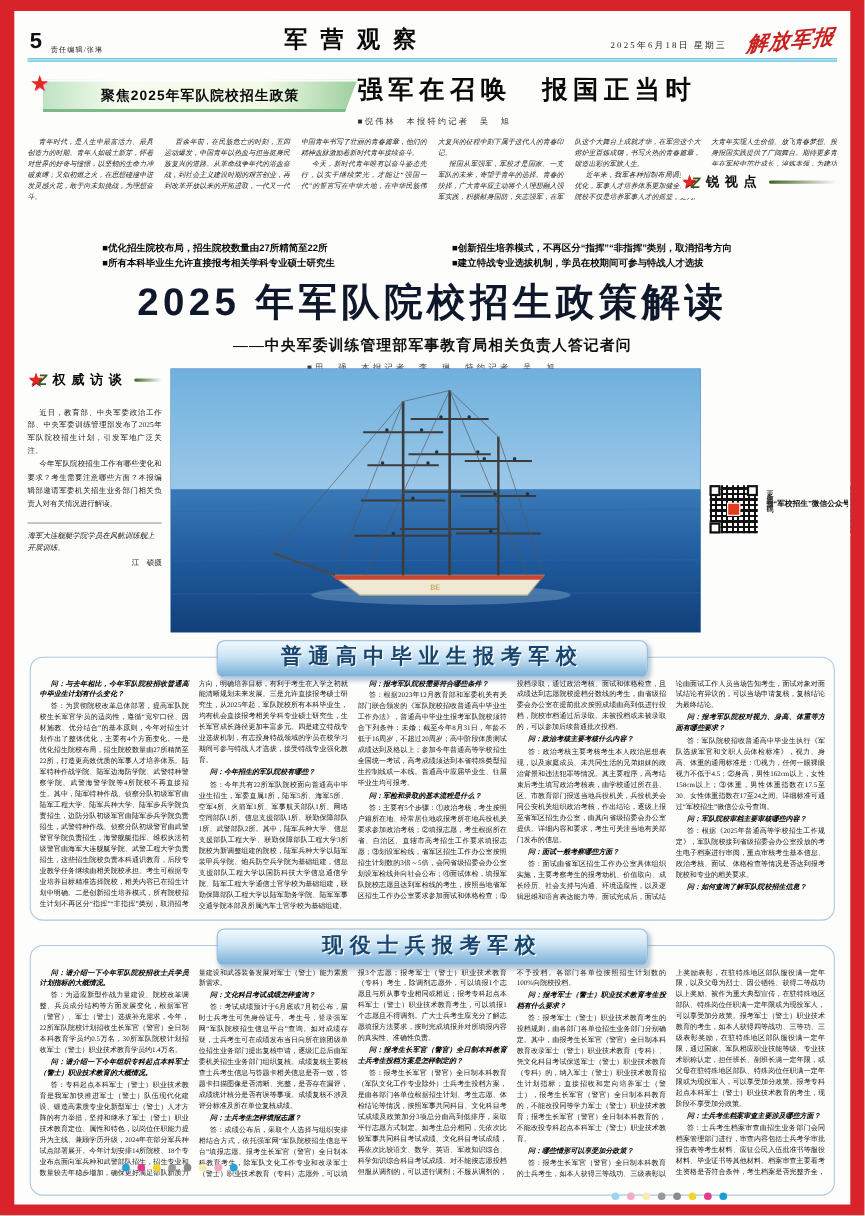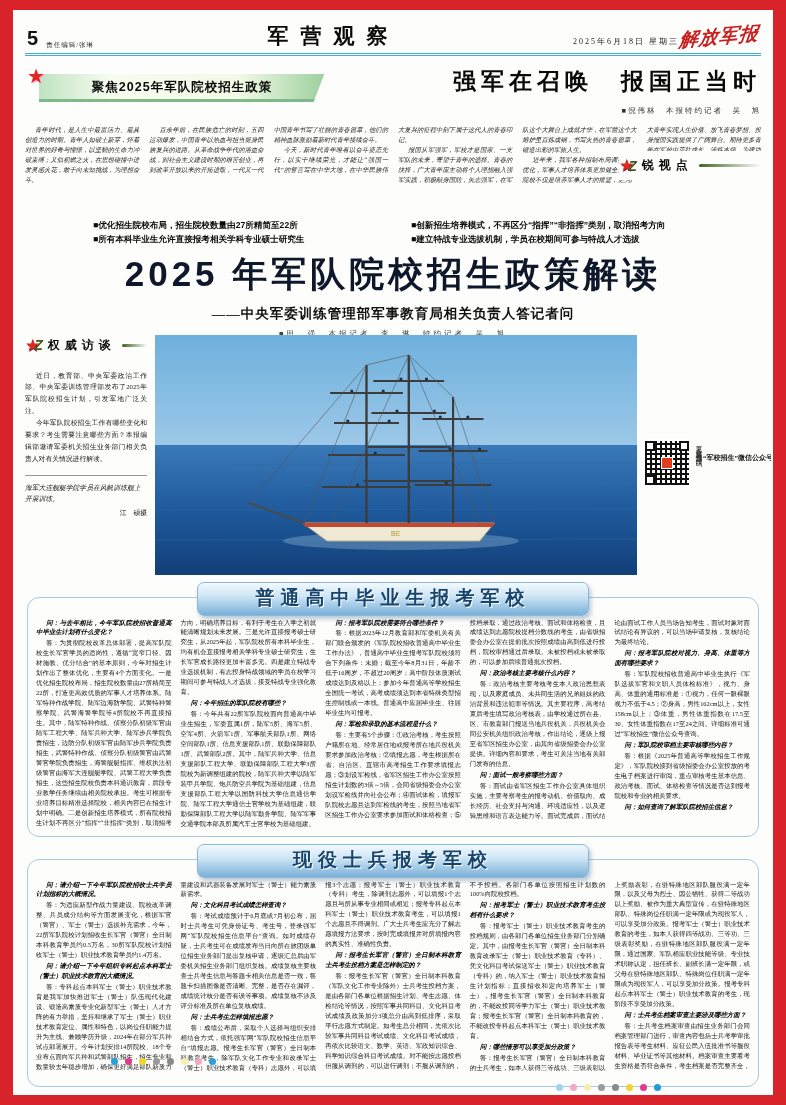--- a/index.html
+++ b/index.html
@@ -6,34 +6,34 @@
   .frame{position:relative;width:786px;height:1105px;background:#d8232a;overflow:hidden;
          font-family:"Liberation Serif","DejaVu Serif",serif;}
   .page{position:absolute;left:13px;top:10px;right:13px;bottom:10px;background:#fdfdfb;overflow:hidden;}
   .inner{position:absolute;inset:0;padding:4px 12px;box-sizing:border-box;}
 
   
   .masthead{display:flex;align-items:flex-end;height:34px;border-bottom:3px double #3fb2d4;padding:2px 2px 3px;}
   .pagenum{font-family:"Liberation Sans",sans-serif;font-size:20px;font-weight:900;color:#111;}
   .editor{font-size:6.5px;color:#222;margin-left:8px;letter-spacing:1px;}
   .mh-title{flex:1;text-align:center;font-family:"Liberation Sans",sans-serif;font-size:21px;font-weight:900;color:#0a0a0a;letter-spacing:12px;}
-  .mh-right{display:flex;align-items:flex-end;gap:0;}
+  .mh-right{display:flex;align-items:flex-end;gap:18px;}
   .mh-date{font-size:8px;color:#222;letter-spacing:2px;margin-bottom:3px;}
   .mh-logo{font-size:19px;font-weight:900;color:#c8201f;transform:rotate(-5deg) skewX(-12deg);font-style:italic;letter-spacing:1px;}
 
   
   .top-strip{display:flex;margin-top:8px;height:56px;}
   .banner-wrap{width:300px;position:relative;padding-top:8px;}
   .focus-banner{position:relative;margin-left:14px;height:30px;line-height:30px;text-align:center;
     background:linear-gradient(90deg,#bfe3c2,#f7fcef 25%,#f2fae6 70%,#9ccf9e);
     clip-path:polygon(0 0,100% 0,96% 100%,0 100%);
     box-shadow:inset 0 -3px 0 #7fb98a, inset 0 2px 0 #ffffff;
     font-family:"Liberation Sans",sans-serif;font-weight:900;font-size:12.5px;color:#0a0a0a;letter-spacing:1px;}
   .banner-star{position:absolute;left:2px;top:0;font-size:20px;color:#e02a20;text-shadow:1px 1px 0 #f9d;z-index:2;}
-  .lead{flex:1;text-align:right;}
+  .lead{flex:1;text-align:left;}
   .lead-title{font-size:23px;font-weight:900;color:#0a0a0a;letter-spacing:5px;margin-top:2px;}
   .lead-byline{font-size:7.5px;color:#333;margin-top:9px;letter-spacing:2px;}
 
   
   .intro{position:relative;margin-top:5px;height:84px;overflow:hidden;}
   .intro-cols{columns:6;column-gap:10px;height:84px;font-size:6.3px;line-height:1.6;
     font-style:italic;color:#1c1c1c;text-align:justify;}
   .intro-cols p{margin:0;text-indent:1.6em;}
   .badge{display:flex;align-items:center;}
   .badge .star{color:#e02a20;font-size:17px;line-height:1;margin-right:-6px;text-shadow:0.5px 0.5px 0 #803;}

